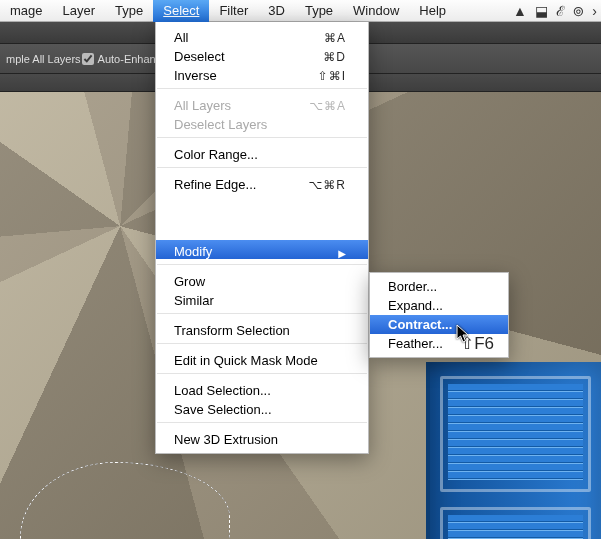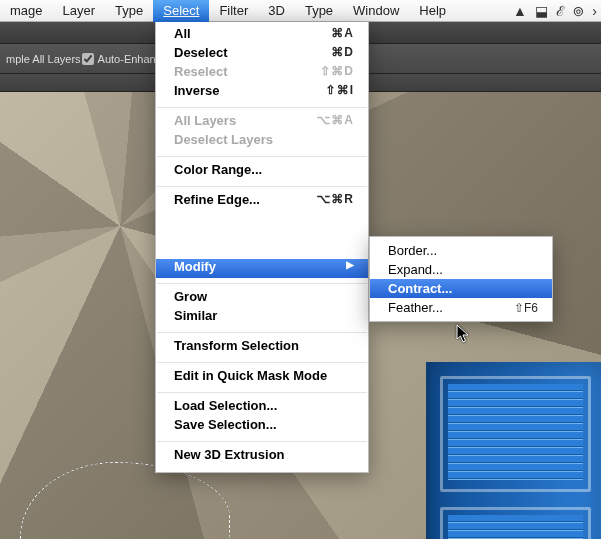--- a/index.html
+++ b/index.html
@@ -134,26 +134,25 @@
     width: 214px;
     background: #fff;
     border: 1px solid #bcbcbc;
     border-top: none;
     box-shadow: 0 6px 20px rgba(0,0,0,.35);
     font-size: 13px;
     color: #000;
   }
   .dropdown .row {
     display: flex;
-    align-items: flex-start;
+    align-items: flex-end;
     justify-content: space-between;
     height: 19px;
-    padding: 0 14px 0 18px;
+    padding: 0 22px 0 18px;
     white-space: nowrap;
-    font-weight: bold;
   }
   .dropdown .row.disabled { color: #a9a9a9; }
   .dropdown .sep {
     height: 1px;
     margin: 5px 1px;
     background: #e3e3e3;
   }
   .dropdown .row.highlight {
     background: linear-gradient(#4b8df0, #2464d4);
     color: #fff;
@@ -166,44 +165,44 @@
     letter-spacing: 1px;
   }
   .dropdown .row .arrow {
     font-size: 10px;
     margin-left: 6px;
   }
 
   
   .submenu {
     position: absolute;
-    top: 236px;
+    top: 272px;
     left: 369px;
-    width: 184px;
+    width: 140px;
     background: #fff;
     border: 1px solid #bcbcbc;
     box-shadow: 0 6px 20px rgba(0,0,0,.35);
     font-size: 13px;
     color: #000;
     padding: 4px 0;
   }
   .submenu .row {
     display: flex;
     align-items: center;
     justify-content: space-between;
     height: 19px;
     padding: 0 14px 0 18px;
     white-space: nowrap;
   }
   .submenu .row.highlight {
     background: linear-gradient(#4b8df0, #2464d4);
     color: #fff;
     font-weight: bold;
   }
-  .submenu .row .shortcut { font-size: 12px; opacity:.85; }
+  .submenu .row .shortcut { font-size: 17px; opacity:.85; }
 
   
   .cursor {
     position: absolute;
     top: 324px;
     left: 456px;
     width: 14px;
     height: 20px;
     pointer-events: none;
   }
@@ -266,24 +265,20 @@
 <div class="dropdown" id="dropdown">
     <div style="height: 4px;"></div>
     <div class="row">
       <span>All</span>
       <span class="shortcut">⌘A</span>
     </div>
     <div class="row">
       <span>Deselect</span>
       <span class="shortcut">⌘D</span>
     </div>
-    <div class="row disabled">
-      <span>Reselect</span>
-      <span class="shortcut">⇧⌘D</span>
-    </div>
     <div class="row">
       <span>Inverse</span>
       <span class="shortcut">⇧⌘I</span>
     </div>
     <div class="sep"></div>
     <div class="row disabled">
       <span>All Layers</span>
       <span class="shortcut">⌥⌘A</span>
     </div>
     <div class="row disabled">

